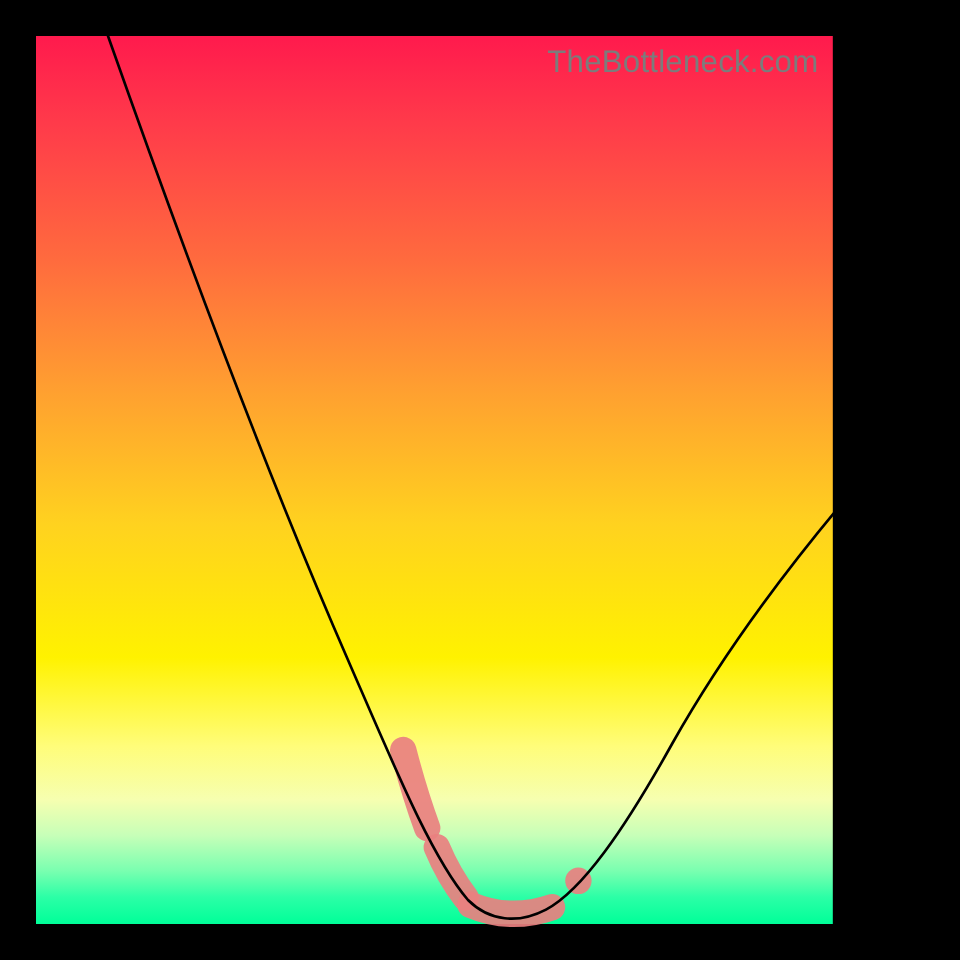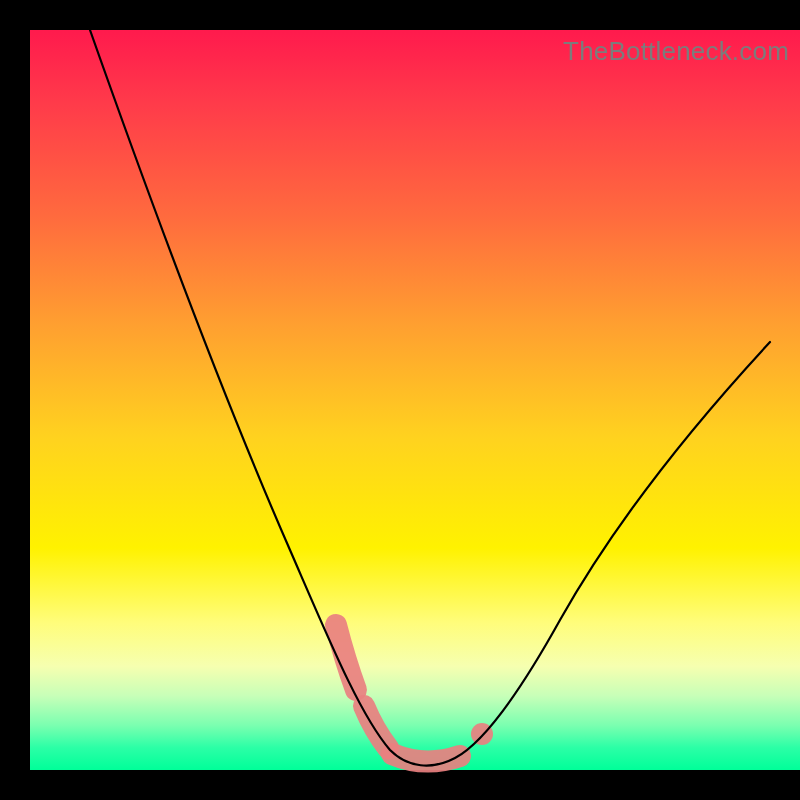--- a/index.html
+++ b/index.html
@@ -14,21 +14,21 @@
   .frame {
     position: absolute;
     left: 0; top: 0;
     width: 800px; height: 800px;
     background: #000;
   }
   .plot {
     position: absolute;
     left: 30px;
     top: 30px;
-    width: 771px;
+    width: 664px;
     height: 740px;
     background: linear-gradient(to bottom,
       #ff1a4d 0%,
       #ff3b4a 10%,
       #ff6a3e 25%,
       #ffa030 40%,
       #ffd21f 55%,
       #fff200 70%,
       #fffd7a 80%,
       #f6ffb0 86%,

